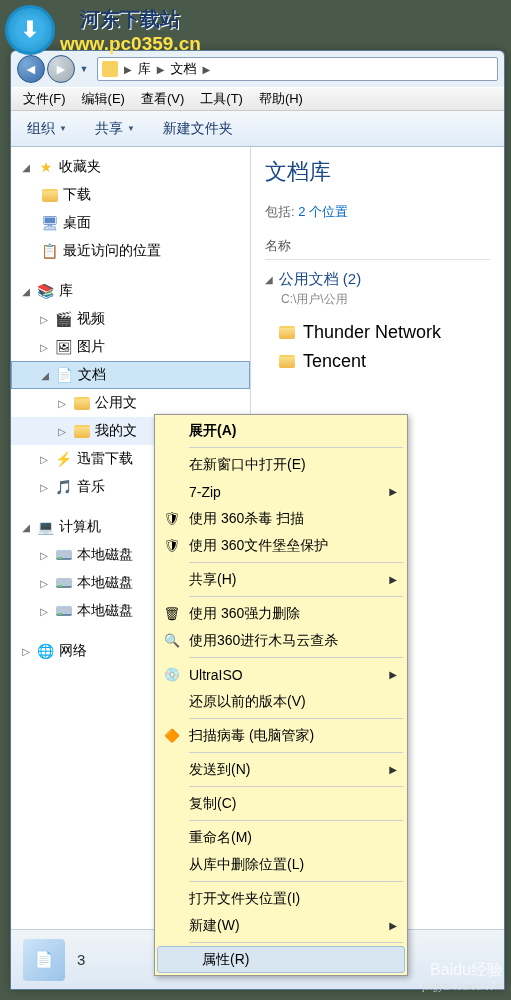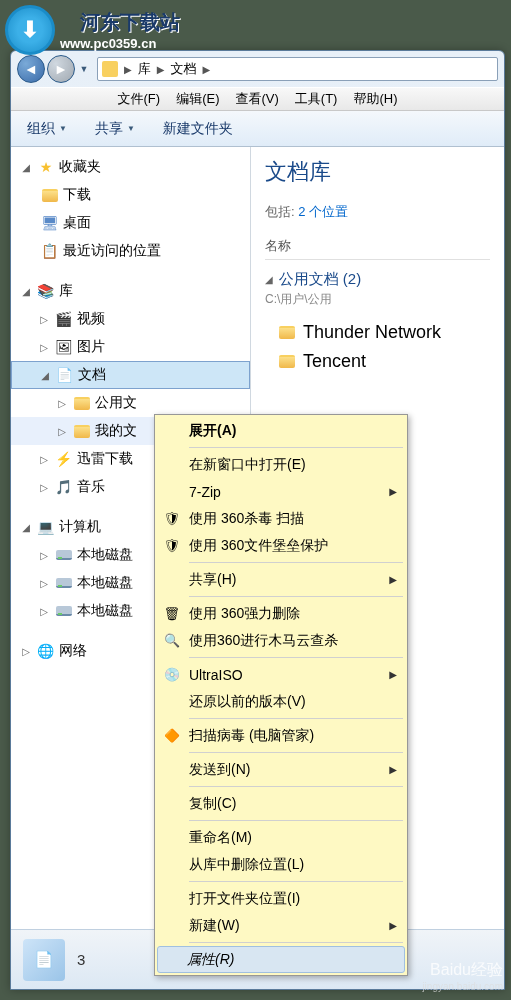--- a/index.html
+++ b/index.html
@@ -4,32 +4,32 @@
 <style>
 * { margin: 0; padding: 0; box-sizing: border-box; font-family: "Microsoft YaHei", "Segoe UI", sans-serif; }
 body { background: #4a5a4a; width: 511px; height: 1000px; position: relative; overflow: hidden; }
 
 .window { position: absolute; top: 50px; left: 10px; width: 495px; height: 940px; background: linear-gradient(to bottom, #e8f0f8 0%, #dce8f4 100%); border: 1px solid #5a7a9a; border-radius: 6px 6px 0 0; box-shadow: 0 0 8px rgba(0,0,0,0.3); }
 
 .watermark { position: absolute; top: 5px; left: 5px; z-index: 100; display: flex; align-items: center; }
 .watermark-icon { width: 50px; height: 50px; background: radial-gradient(circle, #3cb0e8 40%, #1a8cc8 100%); border-radius: 50%; display: flex; align-items: center; justify-content: center; color: #fff; font-weight: bold; font-size: 22px; border: 3px solid #1a8cc8; }
 .watermark-text { margin-left: 5px; }
 .watermark-title { color: #1a3a6a; font-size: 20px; font-weight: bold; text-shadow: 1px 1px 0 #fff; margin-left: 20px; }
-.watermark-url { color: #ffffff; font-size: 13px; font-weight: bold; }
+.watermark-url { color: #fde047; font-size: 19px; font-weight: bold; }
 
 .nav-bar { height: 36px; display: flex; align-items: center; padding: 4px 6px; gap: 2px; }
 .nav-btn { width: 28px; height: 28px; border-radius: 50%; background: radial-gradient(circle at 30% 30%, #7aaad8, #3a6aa8); border: 1px solid #2a5a8a; display: flex; align-items: center; justify-content: center; color: #fff; font-size: 14px; cursor: pointer; }
 .nav-btn.fwd { background: radial-gradient(circle at 30% 30%, #d0d8e0, #a0a8b0); }
 .nav-dd { width: 14px; height: 20px; display: flex; align-items: center; justify-content: center; color: #3a5a7a; font-size: 9px; }
 .breadcrumb { flex: 1; height: 24px; background: #fff; border: 1px solid #8aa0b8; border-radius: 2px; display: flex; align-items: center; padding: 0 4px; margin-left: 4px; }
 .bc-icon { width: 16px; height: 16px; background: #f8d060; border-radius: 2px; margin-right: 4px; }
 .bc-seg { padding: 0 4px; font-size: 13px; }
 .bc-arrow { font-size: 10px; color: #555; padding: 0 2px; }
 
-.menu-bar { height: 24px; background: linear-gradient(to bottom, #f8f8f8, #e8e8e8); border-top: 1px solid #fff; border-bottom: 1px solid #c8c8c8; display: flex; align-items: center; padding: 0 4px; justify-content: center; }
+.menu-bar { height: 24px; background: linear-gradient(to bottom, #f8f8f8, #e8e8e8); border-top: 1px solid #fff; border-bottom: 1px solid #c8c8c8; display: flex; align-items: center; padding: 0 4px; }
 .menu-item { padding: 2px 8px; font-size: 13px; cursor: pointer; }
 
 .toolbar { height: 36px; background: linear-gradient(to bottom, #f4f8fc, #e0ecf8); border-bottom: 1px solid #b0c0d0; display: flex; align-items: center; padding: 0 10px; gap: 16px; }
 .tb-btn { display: flex; align-items: center; gap: 4px; font-size: 14px; color: #1a3a6a; cursor: pointer; padding: 4px 6px; }
 .tb-dd { font-size: 8px; color: #3a5a7a; }
 
 .content { display: flex; height: calc(100% - 96px - 60px); background: #fff; }
 .tree { width: 240px; border-right: 1px solid #d0d8e0; overflow-y: auto; padding: 6px 0; }
 .tree-item { display: flex; align-items: center; height: 28px; padding-left: 8px; font-size: 14px; cursor: pointer; white-space: nowrap; }
 .tree-item.selected { background: #cde6f7; border: 1px solid #7da2ce; }
@@ -45,27 +45,27 @@
 .ico-drive { background: #b8c8d8; width: 16px; height: 10px; border-radius: 2px; border-bottom: 2px solid #6a8aa8; position: relative; }
 .ico-drive::after { content: ""; position: absolute; bottom: -1px; left: 2px; width: 4px; height: 2px; background: #6aca6a; }
 
 .main { flex: 1; padding: 10px 14px; overflow: hidden; }
 .lib-title { font-size: 22px; color: #1a4a8a; margin-bottom: 16px; }
 .lib-sub { font-size: 13px; color: #666; margin-bottom: 16px; }
 .lib-sub a { color: #0066cc; text-decoration: none; }
 .col-header { font-size: 13px; color: #555; border-bottom: 1px solid #e0e0e0; padding-bottom: 4px; margin-bottom: 10px; }
 .file-group { display: flex; align-items: center; font-size: 15px; color: #1a4a8a; margin-bottom: 2px; }
 .file-group-arrow { font-size: 10px; margin-right: 6px; color: #666; }
-.file-group-path { font-size: 12px; color: #888; margin-bottom: 10px; }
+.file-group-path { font-size: 12px; color: #888; margin-left: 16px; margin-bottom: 10px; }
 .file-item { display: flex; align-items: center; padding: 4px 0 4px 14px; font-size: 18px; }
 .file-item .ico-folder { margin-right: 8px; }
 
 .context-menu { position: absolute; top: 414px; left: 154px; width: 254px; background: #fef9c3; border: 1px solid #979797; box-shadow: 2px 2px 6px rgba(0,0,0,0.3); z-index: 50; padding: 2px; }
 .cm-item { display: flex; align-items: center; height: 27px; padding: 0 20px 0 32px; font-size: 14px; cursor: pointer; position: relative; }
-.cm-item:hover, .cm-item.hovered { background: #d8e6f2; border: 1px solid #a0c0e0; border-radius: 3px; padding: 0 19px 0 29px; font-style: italic; }
+.cm-item:hover, .cm-item.hovered { background: #d8e6f2; border: 1px solid #a0c0e0; border-radius: 3px; padding: 0 19px 0 44px; }
 .cm-item.bold { font-weight: bold; }
 .cm-sep { height: 1px; background: #d0d0d0; margin: 3px 2px 3px 32px; }
 .cm-arrow { position: absolute; right: 8px; font-size: 10px; color: #333; }
 .cm-icon { position: absolute; left: 6px; width: 18px; height: 18px; display: flex; align-items: center; justify-content: center; font-size: 13px; }
 
 .status-bar { position: absolute; bottom: 0; left: 0; right: 0; height: 60px; background: linear-gradient(to bottom, #f0f4f8, #dce8f4); border-top: 1px solid #c0d0e0; display: flex; align-items: center; padding: 0 12px; gap: 12px; }
 .status-icon { width: 42px; height: 42px; background: linear-gradient(135deg, #cde4f8, #9ac4e8); border-radius: 4px; display: flex; align-items: center; justify-content: center; }
 .status-text { font-size: 15px; color: #333; }
 
 .baidu-wm { position: absolute; bottom: 8px; right: 8px; z-index: 200; text-align: right; }

